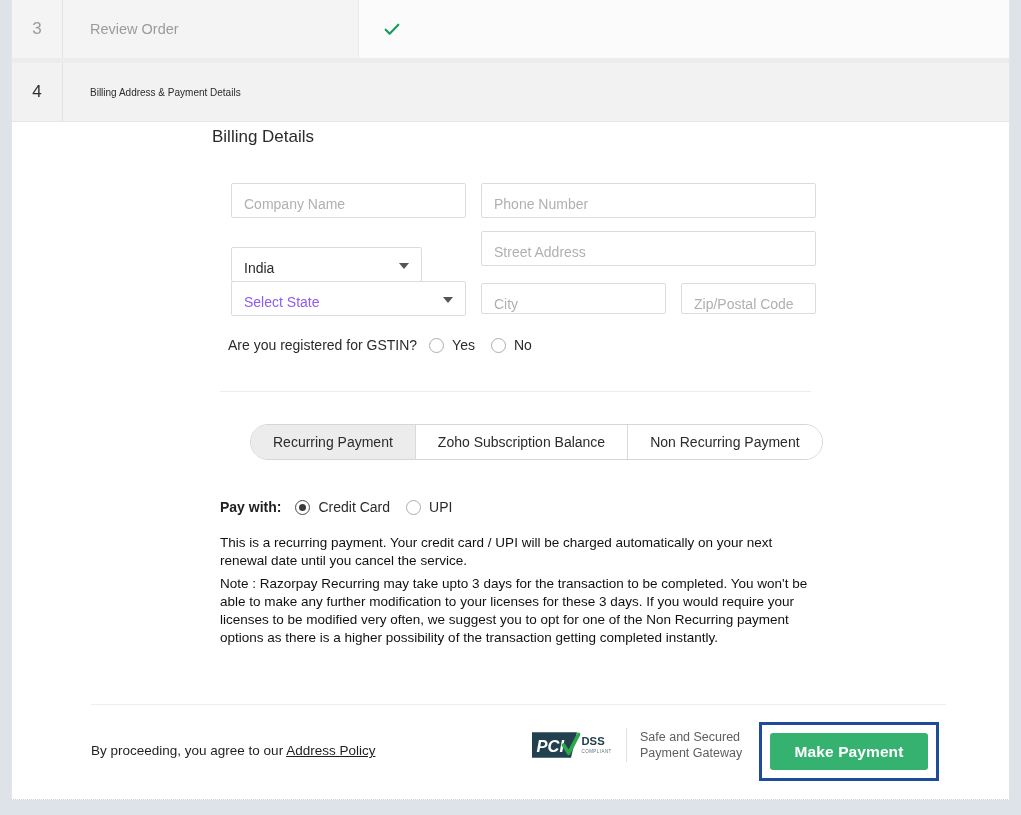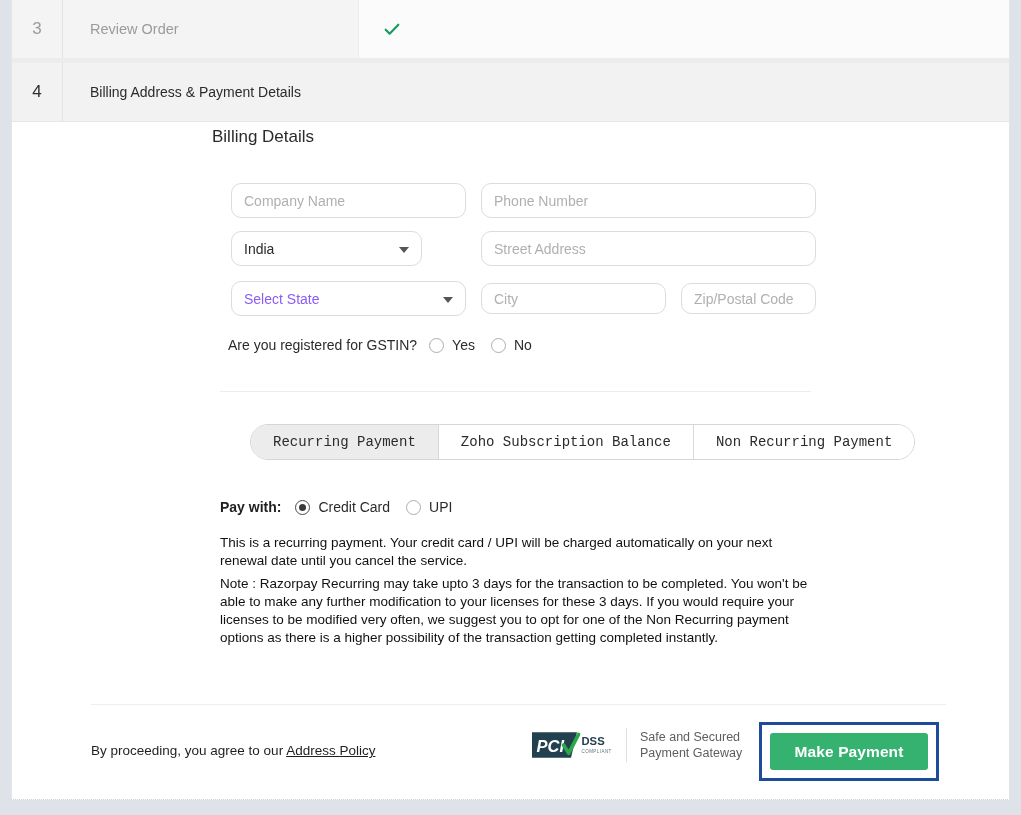--- a/index.html
+++ b/index.html
@@ -75,21 +75,21 @@
     padding-left: 27px;
     width: 296px;
     flex: 0 0 296px;
     border-right: 1px solid #ececec;
   }
   .step-row-4 .step-title-cell { border-right: none; width: auto; flex: 1; }
   .step-title {
     font-size: 14.5px;
     color: #9b9b9b;
   }
-  .step-row-4 .step-title { color: #2b2b2b; font-weight: 500; font-size: 14px; }
+  .step-row-4 .step-title { color: #2b2b2b; font-weight: 500; font-size: 10px; }
   .step-check-cell {
     flex: 1;
     height: 100%;
     display: flex;
     align-items: center;
     padding-left: 24px;
     background: #fbfbfb;
   }
   .check-icon { width: 18px; height: 18px; display: block; }
 
@@ -106,44 +106,44 @@
     font-weight: 500;
   }
 
   
   .form-area { position: absolute; left: 208px; top: 61px; }
 
   .field {
     position: absolute;
     border: 1px solid #dcdcdc;
     background: #fff;
-    border-radius: 10px;
-    display: flex;
-    align-items: center;
-    padding: 0 12px;
+    border-radius: 2px;
+    display: flex;
+    align-items: flex-start;
+    padding: 12px 12px;
     font-size: 14px;
   }
   .field .ph { color: #b0b0b0; font-size: 14px; }
   .select-val { color: #2b2b2b; font-size: 14px; }
   .select-strong { color: #8b5cf6; font-weight: 500; font-size: 14px; }
   .caret {
     position: absolute;
     right: 12px; top: 50%;
     width: 0; height: 0;
     margin-top: -2px;
     border-left: 5px solid transparent;
     border-right: 5px solid transparent;
     border-top: 6px solid #555;
   }
 
   
   .f-company { left: 11px; top: 0px;   width: 235px; height: 35px; }
   .f-phone   { left: 261px; top: 0px;  width: 335px; height: 35px; }
   
-  .f-country { left: 11px; top: 48px;  width: 191px; height: 35px; }
+  .f-country { left: 11px; top: 64px;  width: 191px; height: 35px; }
   .f-street  { left: 261px; top: 48px; width: 335px; height: 35px; }
   
   .f-state   { left: 11px; top: 98px;  width: 235px; height: 35px; }
   .f-city    { left: 261px; top: 100px;width: 185px; height: 31px; }
   .f-zip     { left: 461px; top: 100px;width: 135px; height: 31px; }
 
   
   .gstin-row {
     position: absolute;
     left: 208px; top: 215px;
@@ -196,21 +196,20 @@
     display: flex;
     align-items: center;
     justify-content: center;
     padding: 0 22px;
     font-size: 14px;
     color: #2b2b2b;
     font-weight: 500;
     border-right: 1px solid #d9d9d9;
     background: #fff;
     white-space: nowrap;
-    font-family: Liberation Mono, monospace;
   }
   .tab:last-child { border-right: none; }
   .tab.active { background: #ececec; }
 
   
   .paywith-row {
     position: absolute;
     left: 208px; top: 377px;
     display: flex;
     align-items: center;

